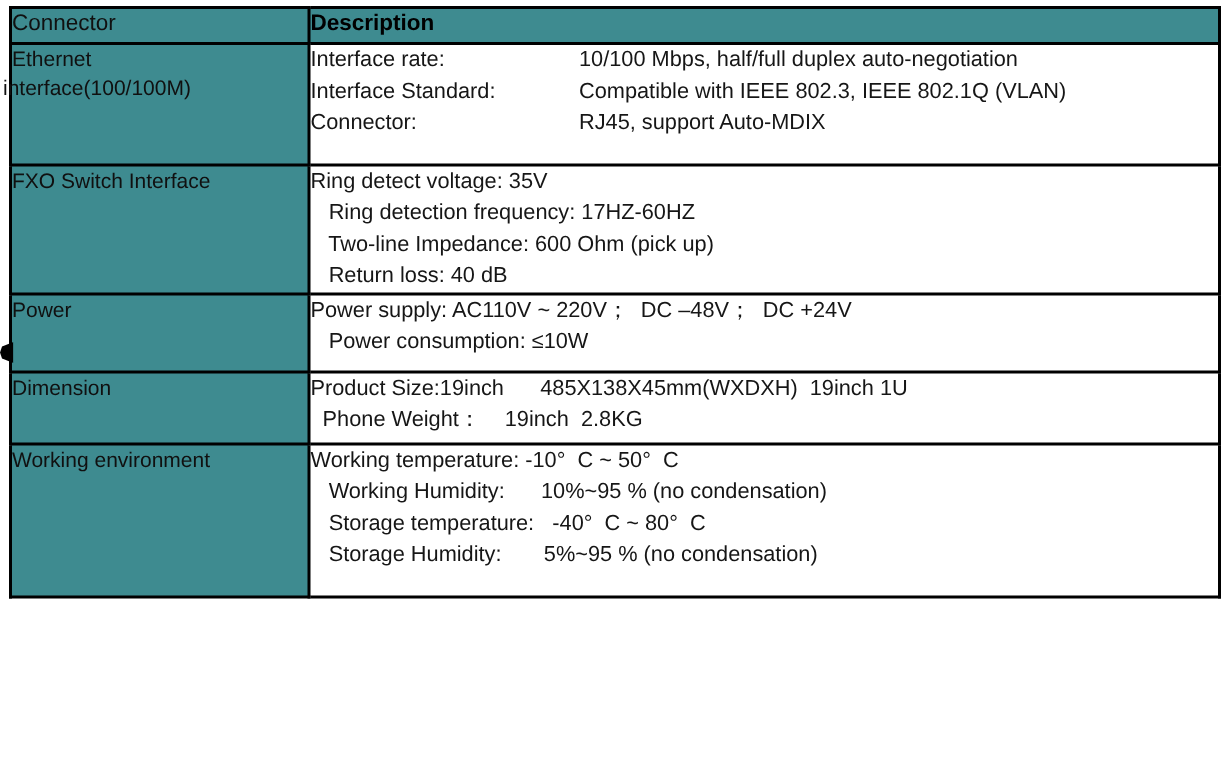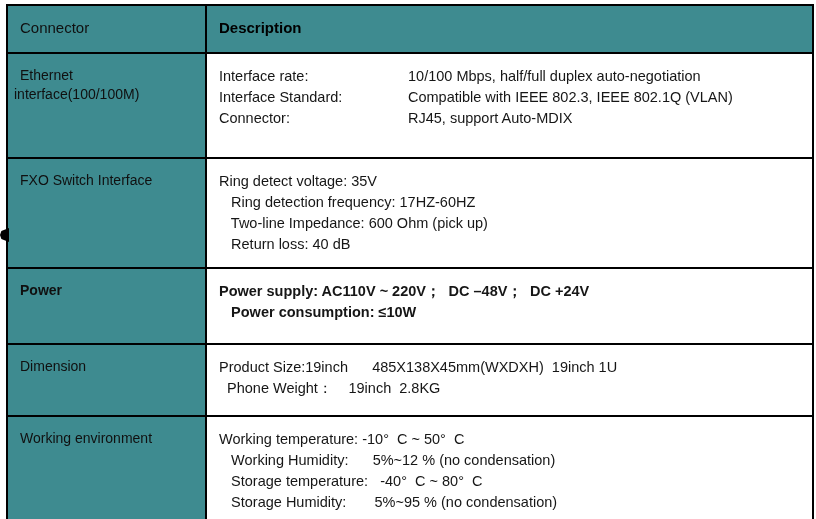--- a/index.html
+++ b/index.html
@@ -29,21 +29,21 @@
     top: 4px;
     width: 806px;
     border-collapse: collapse;
     table-layout: fixed;
     border: 2px solid #000000;
   }
 
   table.spec-table td {
     border: 2px solid #000000;
     vertical-align: top;
-    padding: 12px;
+    padding: 0;
   }
 
   
   col.col-connector { width: 199px; }
   col.col-description { width: 607px; }
 
   
   td.label-cell {
     background: #3E8B90;
     color: #101010;
@@ -98,28 +98,28 @@
   .kv-row .kv-key {
     display: inline-block;
     text-align: left;
   }
   .kv-row .kv-val {
     display: inline-block;
   }
 
   
   .eth .kv-key { width: 175px; }
-  .eth .kv-val { margin-left: 14px; }
+  .eth .kv-val { margin-left: 4px; }
 
   
   tr.row-header td { height: 22px; }
   tr.row-ethernet td { height: 79px; }
   tr.row-fxs td { height: 81px; }
   tr.row-fxo td { height: 75px; }
-  tr.row-power td { height: 50px; font-weight: bold; }
+  tr.row-power td { height: 50px; }
   tr.row-dimension td { height: 46px; }
   tr.row-environment td { height: 100px; }
 
   
   .edge-handle {
     position: absolute;
     left: 0px;
     top: 228px;
     width: 9px;
     height: 14px;
@@ -194,21 +194,21 @@
           <span class="desc-line">  Phone Weight：    19inch  2.8KG</span>
         </td>
       </tr>
 
       <tr class="row-environment">
         <td class="label-cell">
           <span class="lbl-line">Working environment</span>
         </td>
         <td class="desc-cell">
           <span class="desc-line">Working temperature: -10°  C ~ 50°  C</span>
-          <span class="desc-line">   Working Humidity:      5%~12 % (no condensation)</span>
+          <span class="desc-line">   Working Humidity:      10%~95 % (no condensation)</span>
           <span class="desc-line">   Storage temperature:   -40°  C ~ 80°  C</span>
           <span class="desc-line">   Storage Humidity:       5%~95 % (no condensation)</span>
         </td>
       </tr>
 
     </tbody>
   </table>
 
   <div class="edge-handle"></div>
 

